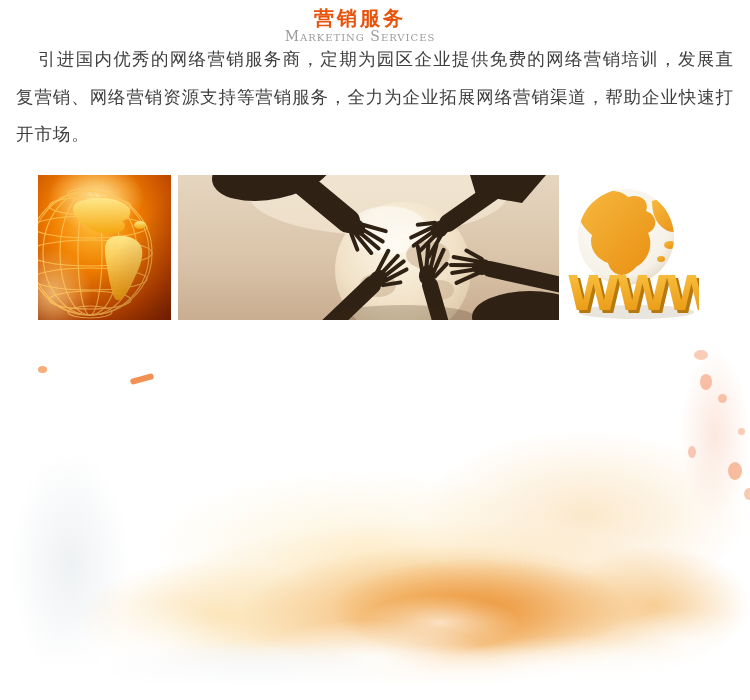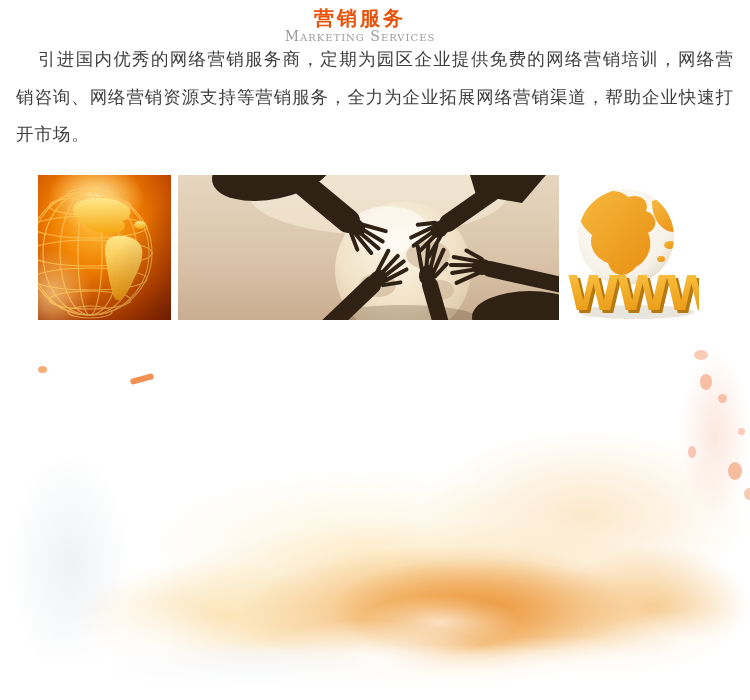--- a/index.html
+++ b/index.html
@@ -87,21 +87,21 @@
       <i class="blob s8"></i>
       <i class="blob s9"></i>
     <div class="bottom-fade"></div>
   </div>
 
   <header>
     <h1>营销服务</h1>
     <div class="subtitle">Marketing Services</div>
   </header>
 
-  <p class="para intro">引进国内优秀的网络营销服务商，定期为园区企业提供免费的网络营销培训，网络营销咨询、网络营销资源支持等营销服务，全力为企业拓展网络营销渠道，帮助企业快速打开市场。</p>
+  <p class="para intro">引进国内优秀的网络营销服务商，定期为园区企业提供免费的网络营销培训，发展直复营销、网络营销资源支持等营销服务，全力为企业拓展网络营销渠道，帮助企业快速打开市场。</p>
 
   <div class="photos">
 
     <div class="photo p1">
       <svg width="133" height="145" viewBox="0 0 133 145" xmlns="http://www.w3.org/2000/svg">
         <defs>
           <radialGradient id="g1bg" cx="42%" cy="32%" r="90%">
             <stop offset="0%" stop-color="#ffc03a"></stop>
               <stop offset="35%" stop-color="#f07f00"></stop>
             <stop offset="70%" stop-color="#c24a00"></stop>

